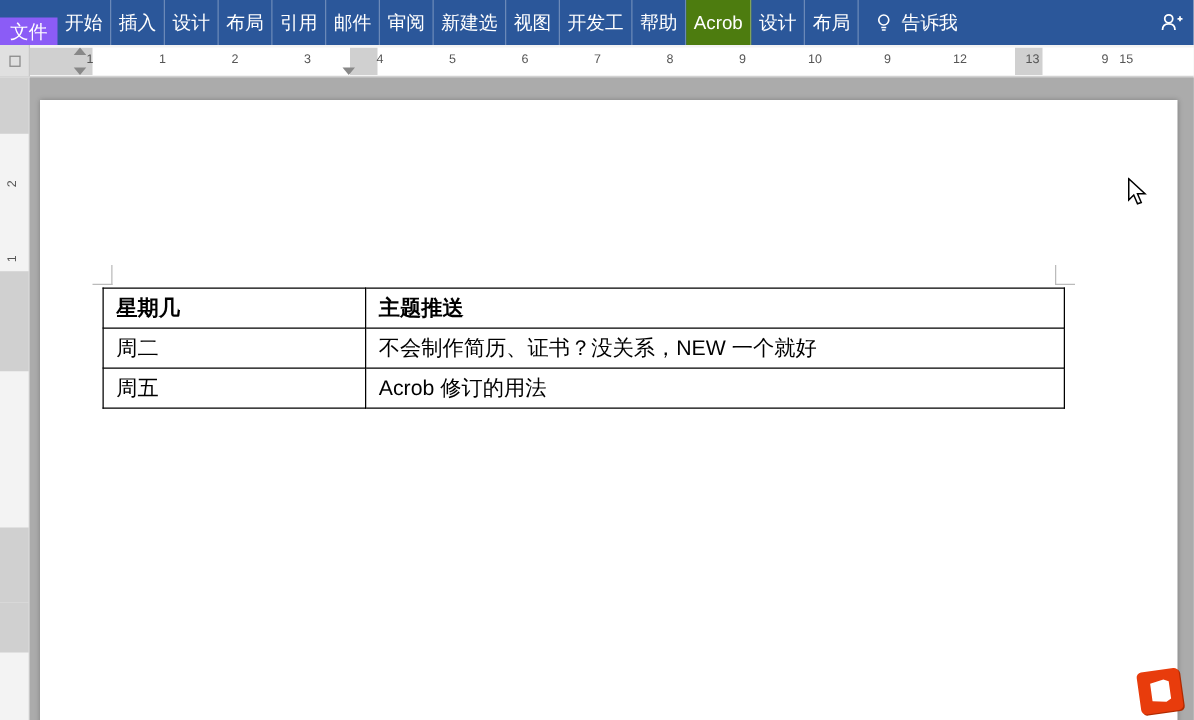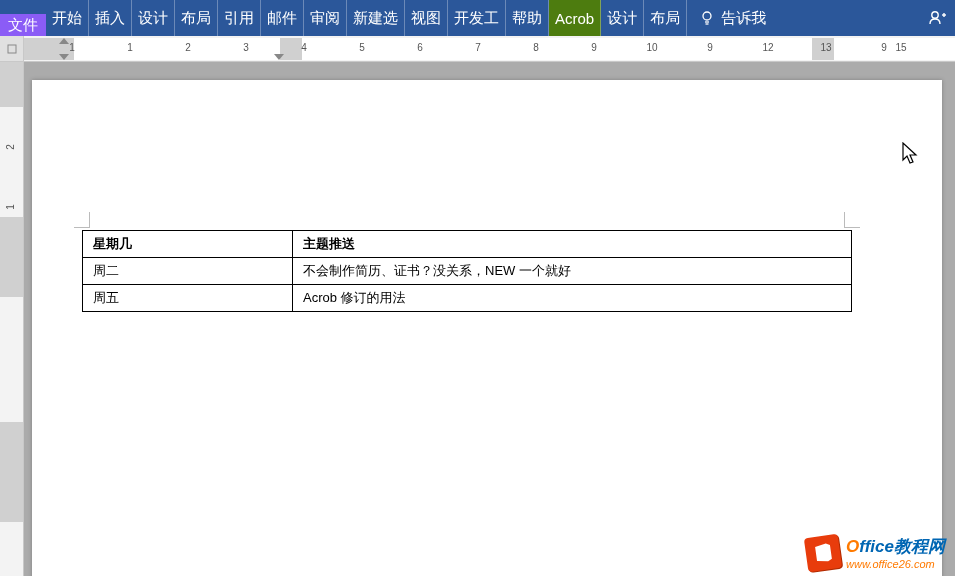--- a/index.html
+++ b/index.html
@@ -148,21 +148,21 @@
     position:absolute;
     width:16px; height:16px;
     border:1px solid #bbb;
   }
   .page-corner.tl { left:42px; top:132px; border-right:none; border-bottom:none; transform:rotate(180deg);}
   .page-corner.tr { right:82px; top:132px; border-left:none; border-bottom:none; transform:rotate(180deg);}
 
   table.content-table {
     border-collapse: collapse;
     width: 100%;
-    font-size: 13px;
+    font-size: 17px;
   }
   table.content-table td, table.content-table th {
     border: 1.5px solid #000;
     padding: 4px 10px;
     text-align: left;
     vertical-align: top;
     font-weight: normal;
   }
   table.content-table th {
     font-weight: bold;
@@ -325,17 +325,13 @@
     </div>
   </div>
 </div>
 
 <div class="watermark">
   <div class="watermark-logo">
     <svg width="22" height="22" viewBox="0 0 22 22">
         <path d="M4 4 L15 2 L15 20 L4 18 Z M15 2 L19 4 L19 18 L15 20" fill="white"></path>
       </svg>
   </div>
-  <div class="watermark-text">
-    <div class="line1"><span class="o-orange">O</span><span>ffice教程网</span></div>
-    <div class="line2">www.office26.com</div>
-  </div>
 </div>
 
 </body></html>

